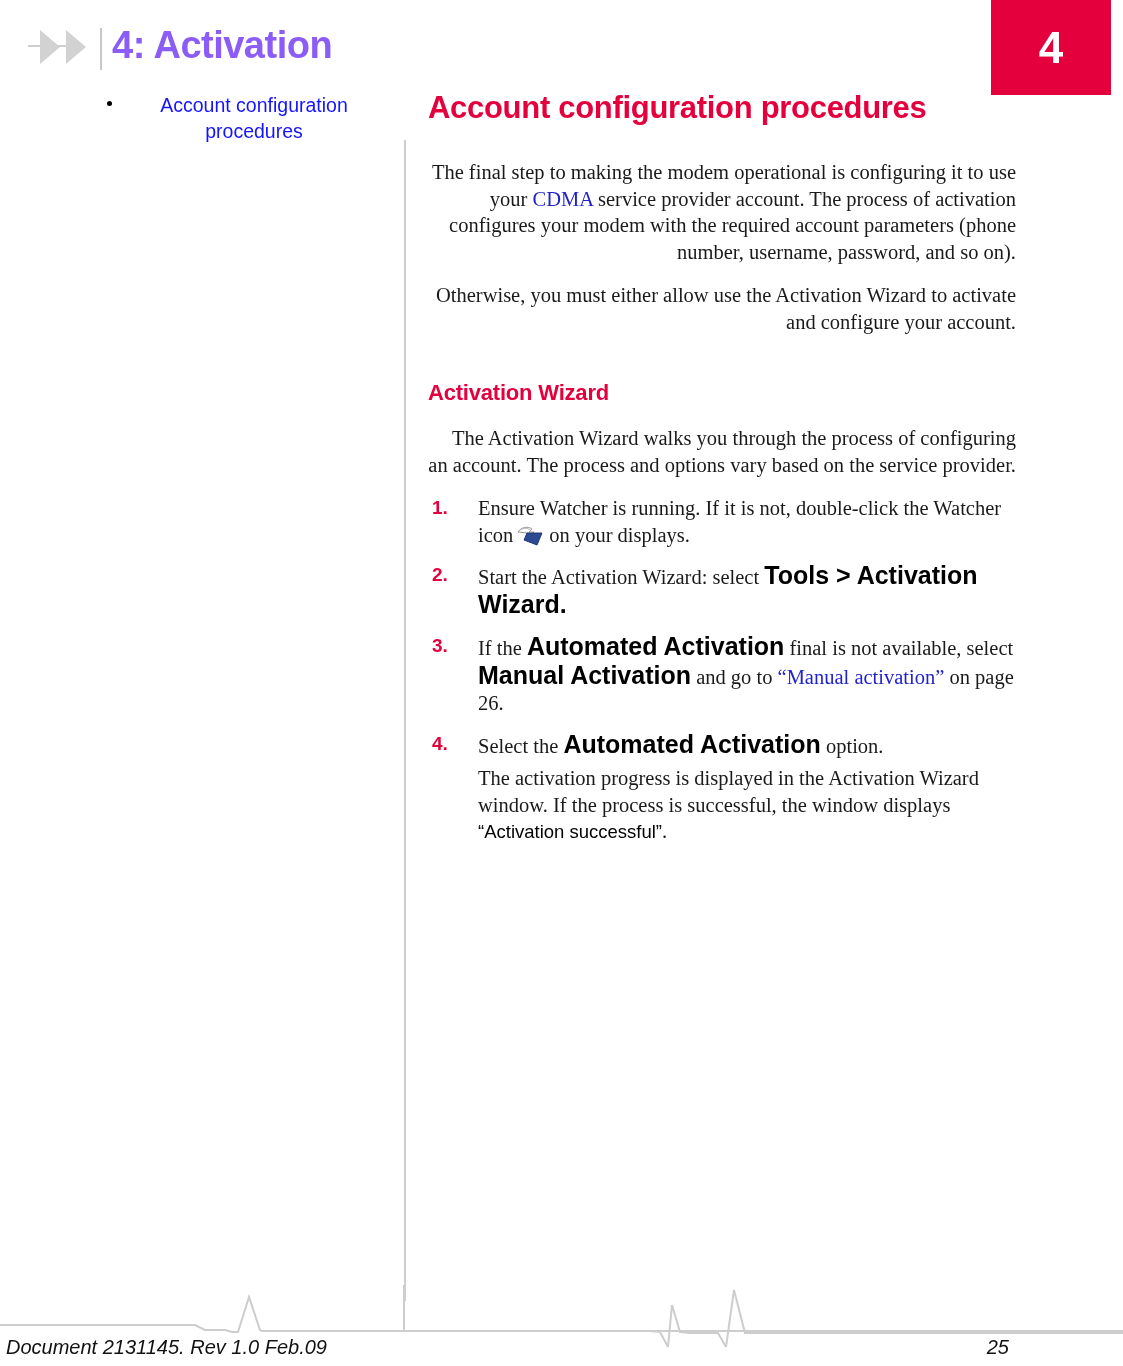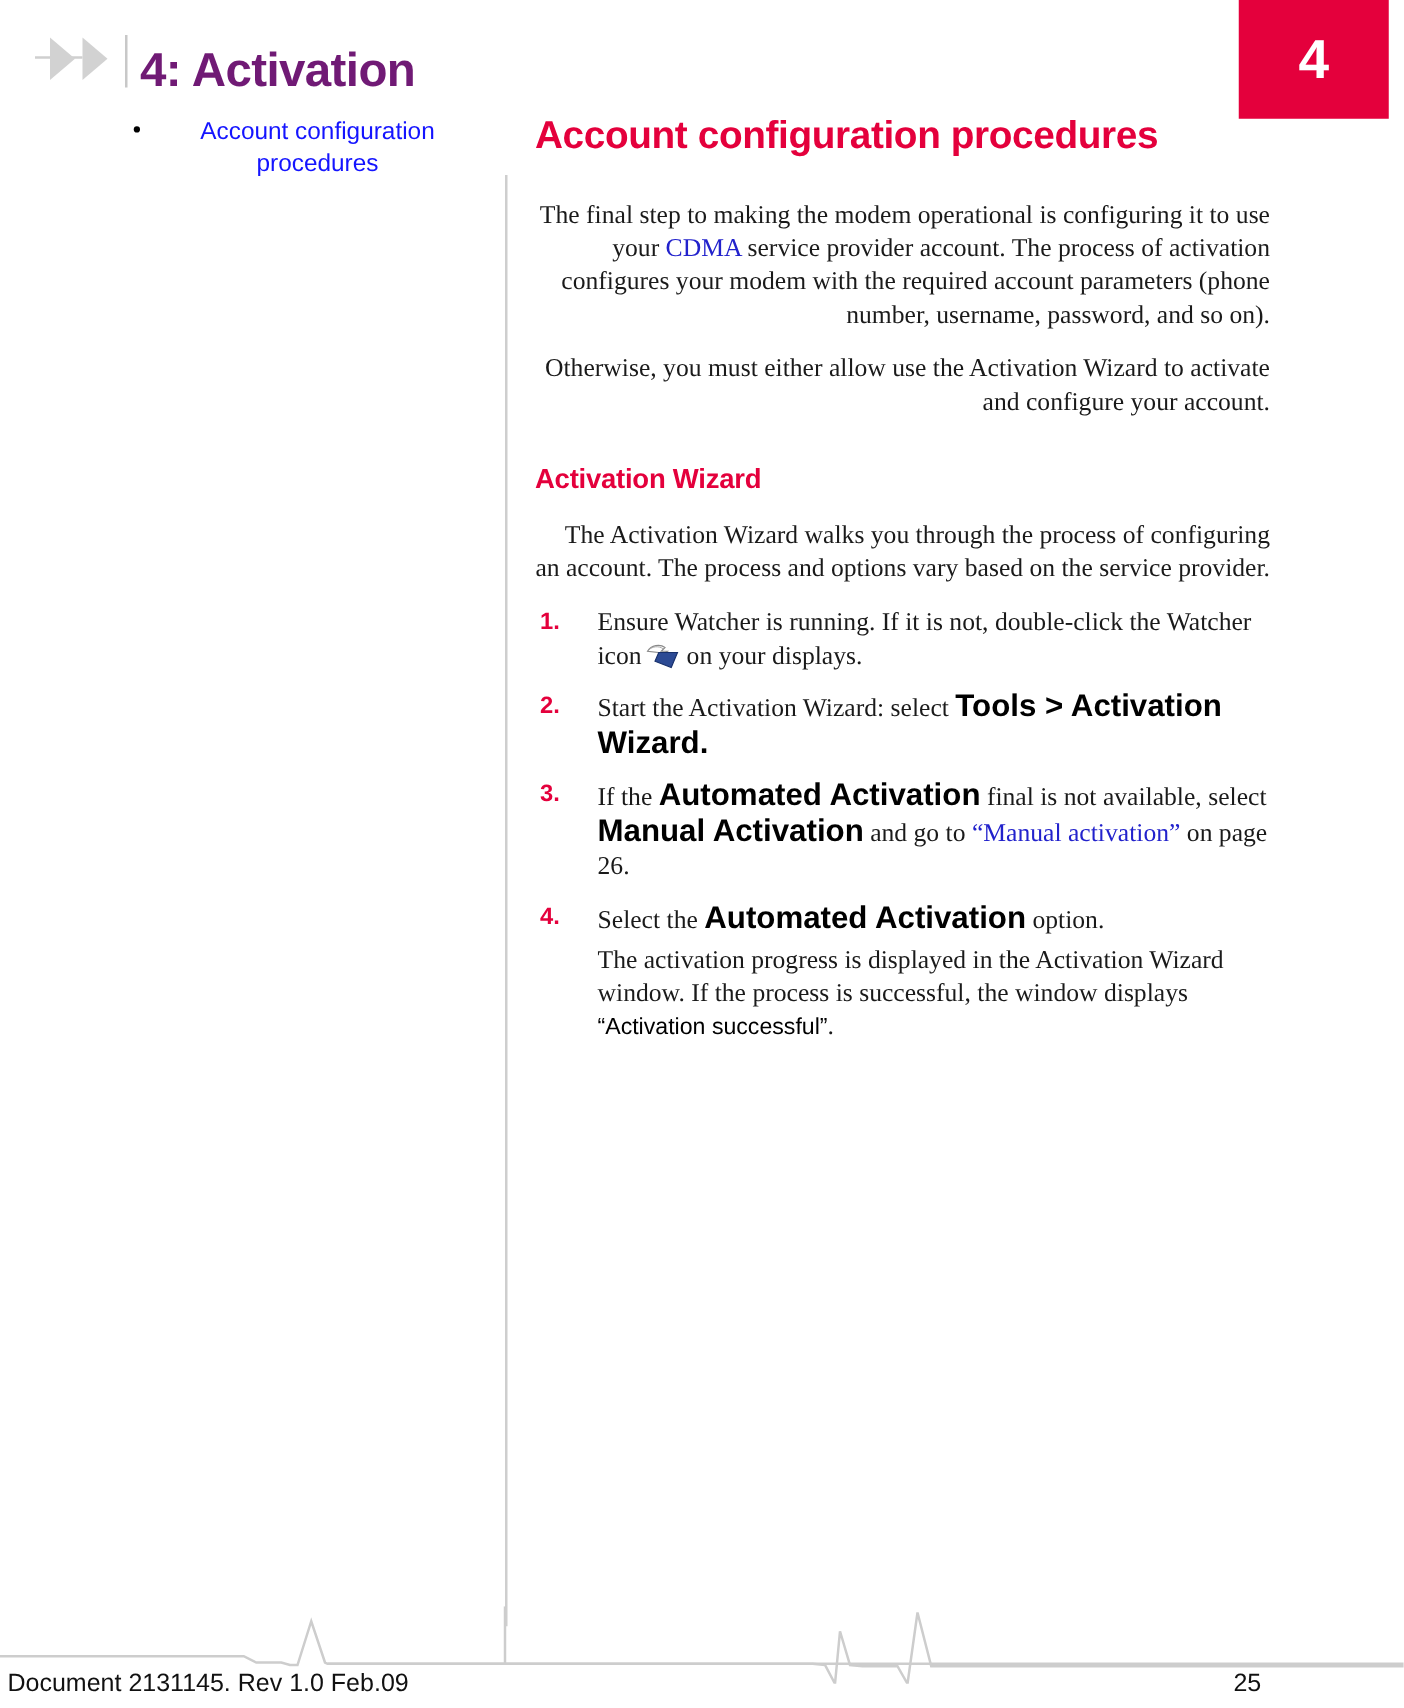--- a/index.html
+++ b/index.html
@@ -72,26 +72,26 @@
     position: absolute;
     left: 100px;
     top: 10px;
     width: 2px;
     height: 42px;
     background: #c8c8c8;
   }
   .runhead-title {
     position: absolute;
     left: 112px;
-    top: 12px;
+    top: 0px;
     font-family: "Liberation Sans", sans-serif;
     font-weight: bold;
     font-size: 38px;
     line-height: 54px;
-    color: #701a75;
+    color: #8b5cf6;
     white-space: nowrap;
     letter-spacing: -0.5px;
   }
 
   
   .sidebar {
     position: absolute;
     left: 60px;
     top: 92px;
     width: 320px;
@@ -145,21 +145,21 @@
     margin: 0 0 30px 0;
     font-family: "Liberation Sans", sans-serif;
     font-weight: bold;
     font-size: 31px;
     line-height: 43px;
     color: #e4003c;
     letter-spacing: -0.3px;
   }
 
   h2.doc-h2 {
-    margin: 34px 0 18px 0;
+    margin: 44px 0 18px 0;
     font-family: "Liberation Sans", sans-serif;
     font-weight: bold;
     font-size: 22px;
     line-height: 28px;
     color: #e4003c;
     letter-spacing: -0.2px;
   }
 
   p.body {
     margin: 0 0 17px 0;
@@ -229,20 +229,21 @@
     top: 1285px;
     width: 1123px;
     height: 62px;
   }
   .footer {
     position: absolute;
     left: 0px;
     top: 1332px;
     width: 1123px;
     height: 34px;
+    font-style: italic;
   }
   .footer-left {
     position: absolute;
     left: 6px;
     top: 0px;
     font-family: "Liberation Sans", sans-serif;
     font-size: 20px;
     line-height: 30px;
     color: #111111;
     white-space: nowrap;

